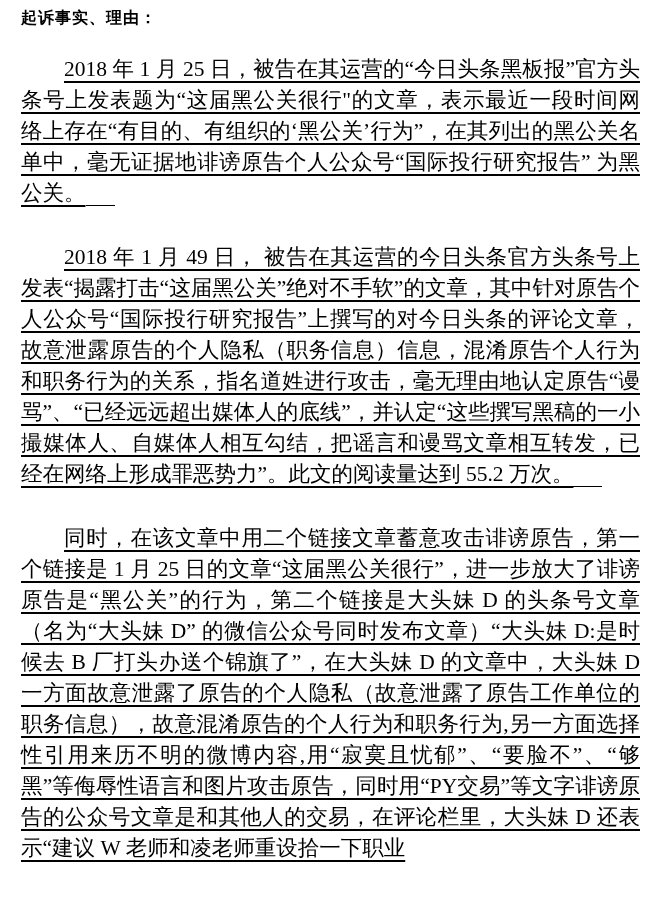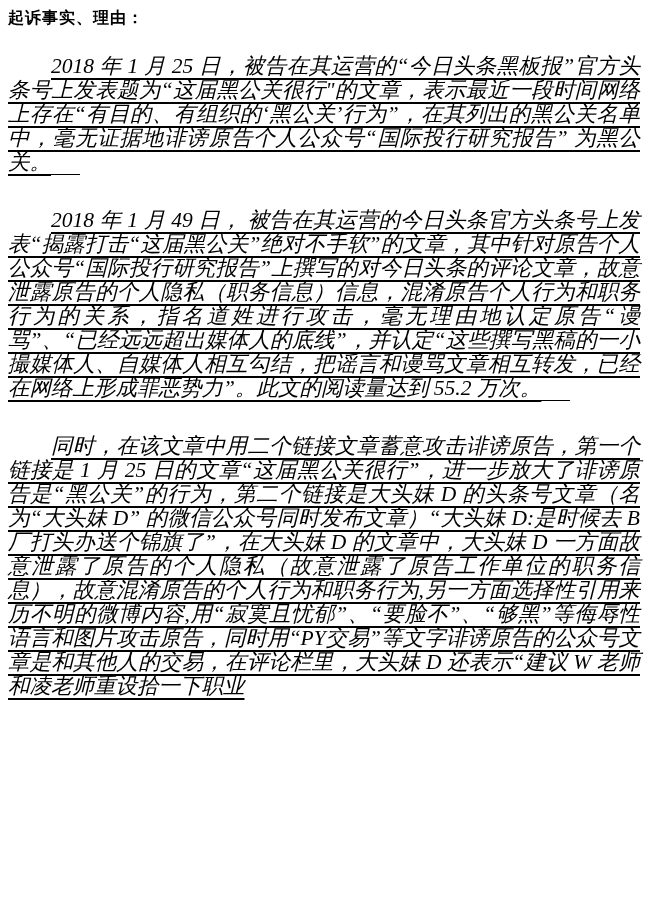--- a/index.html
+++ b/index.html
@@ -10,40 +10,39 @@
   body {
     width: 650px;
     height: 898px;
     overflow: hidden;
     color: #000000;
   }
   .page {
     box-sizing: border-box;
     width: 650px;
     height: 898px;
-    padding: 8px 10px 0 8px;
+    padding: 8px 10px 0 21px;
     background: #ffffff;
   }
   .heading {
     font-family: "Liberation Sans", "DejaVu Sans", sans-serif;
     font-weight: 700;
     font-size: 16px;
     line-height: 20px;
     letter-spacing: 1px;
     margin: 0;
   }
   .para {
     font-family: "Liberation Serif", "DejaVu Serif", serif;
     font-size: 21.5px;
-    line-height: 24px;
+    line-height: 31px;
     text-align: justify;
     text-justify: inter-ideograph;
     text-indent: 2em;
     margin: 33px 0 0 0;
-    font-style: italic;
   }
   .para:first-of-type {
     margin-top: 26px;
   }
   .ptext {
     text-decoration: underline;
     text-decoration-thickness: 1.5px;
     text-underline-offset: 5px;
     text-decoration-color: #000000;
   }

